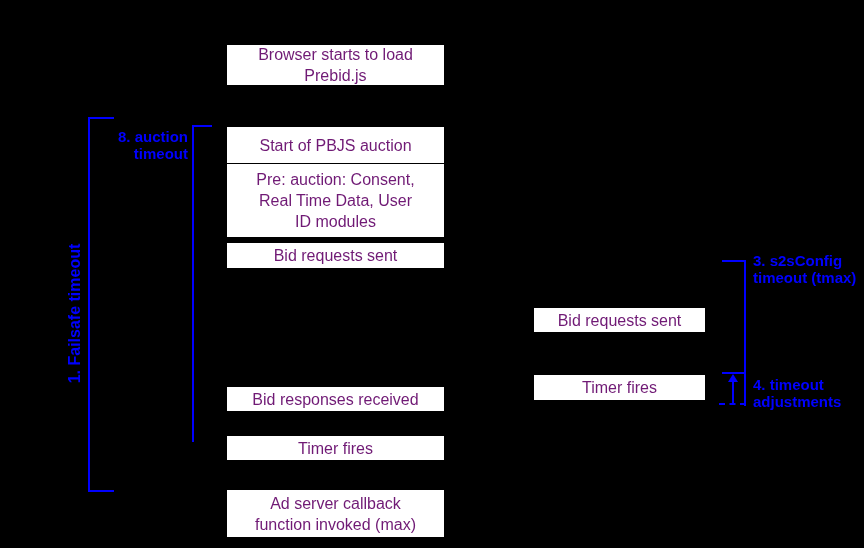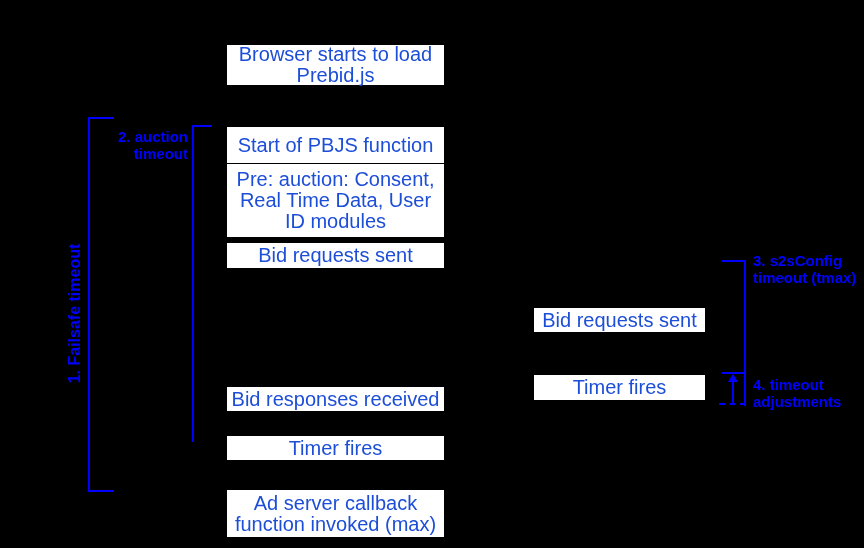--- a/index.html
+++ b/index.html
@@ -11,22 +11,22 @@
     font-family:"Liberation Sans", sans-serif;
   }
   
   .evt{
     position:absolute;
     background:#fff;
     border:1.5px solid #000;
     box-sizing:border-box;
     display:flex;align-items:center;justify-content:center;
     text-align:center;
-    color:#1d4ed8;
-    font-size:20px;
+    color:#701a75;
+    font-size:16px;
     line-height:21px;
     white-space:pre-line;
   }
   
   .b-browser {left:226px;top:44px; width:219px;height:42px;}
   .b-start   {left:226px;top:126px;width:219px;height:38px;}
   .b-pre     {left:226px;top:163px;width:219px;height:75px;}
   .b-bidreq-l{left:226px;top:242px;width:219px;height:27px;}
   .b-bidresp {left:226px;top:386px;width:219px;height:26px;}
   .b-timer-l {left:226px;top:435px;width:219px;height:26px;}
@@ -77,21 +77,21 @@
     transform:rotate(-90deg);
   }
 </style>
 </head>
 <body>
 
 <div id="stage">
 
   <div class="evt b-browser">Browser starts to load
 Prebid.js</div>
-  <div class="evt b-start">Start of PBJS function</div>
+  <div class="evt b-start">Start of PBJS auction</div>
   <div class="evt b-pre">Pre: auction: Consent,
 Real Time Data, User
 ID modules</div>
   <div class="evt b-bidreq-l">Bid requests sent</div>
   <div class="evt b-bidresp">Bid responses received</div>
   <div class="evt b-timer-l">Timer fires</div>
   <div class="evt b-adserver">Ad server callback
 function invoked (max)</div>
 
   <div class="evt b-bidreq-r">Bid requests sent</div>
@@ -106,20 +106,20 @@
 
   <div class="line s2s-v"></div>
   <div class="line s2s-t-top"></div>
   <div class="line s2s-t-bot"></div>
 
   <div class="adj-dash"></div>
   <div class="line adj-arrow-line"></div>
   <div class="adj-arrow-head"></div>
 
   <div class="blabel l-failsafe">1. Failsafe timeout</div>
-  <div class="blabel l-auction">2. auction
+  <div class="blabel l-auction">8. auction
 timeout</div>
   <div class="blabel l-s2s">3. s2sConfig
 timeout (tmax)</div>
   <div class="blabel l-adj">4. timeout
 adjustments</div>
 
 </div>
 
 </body></html>

